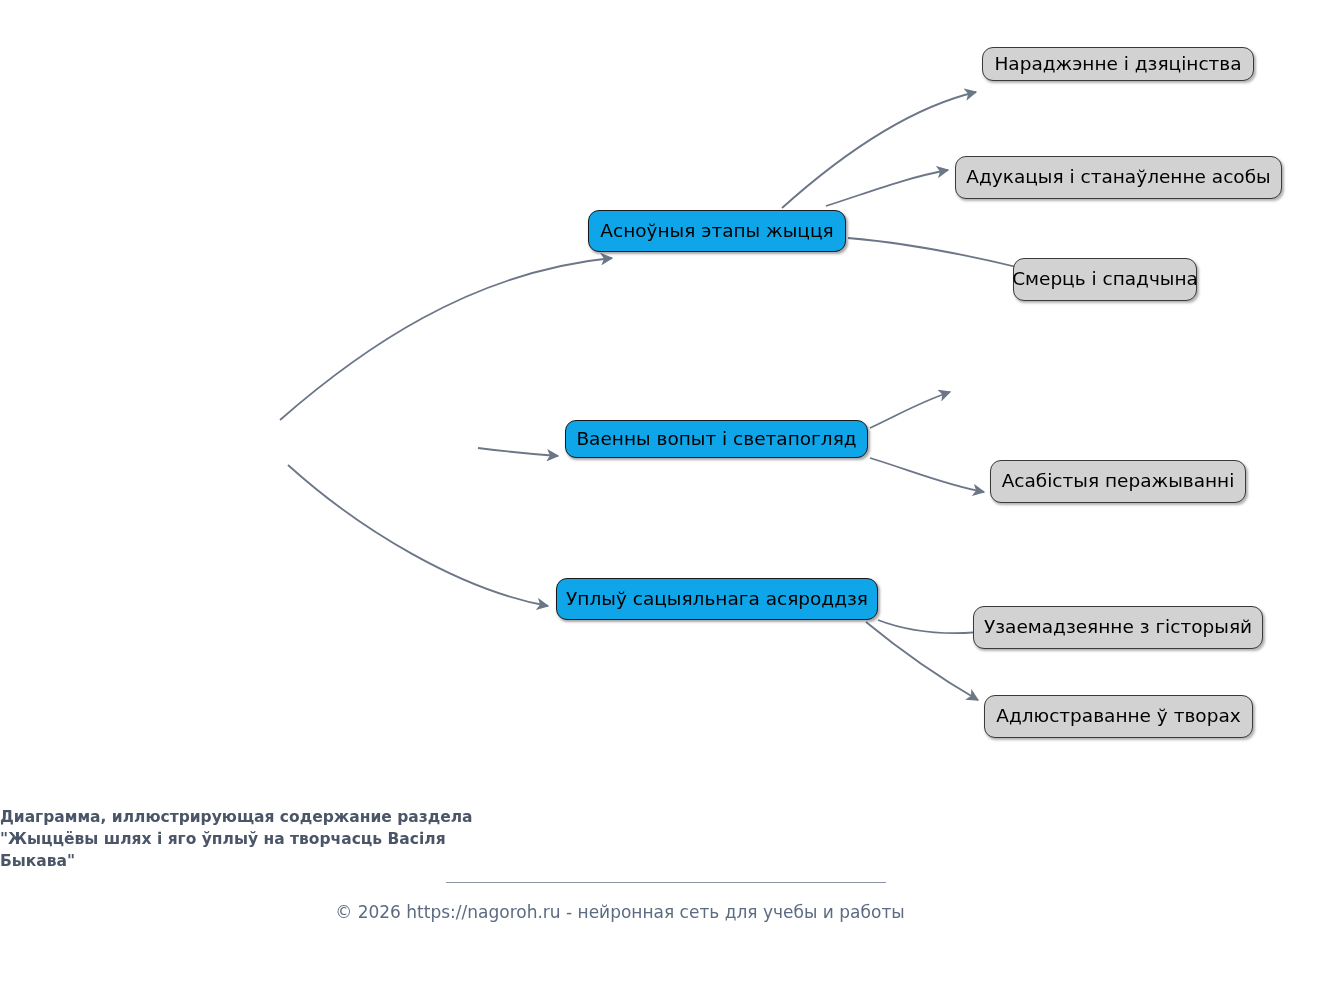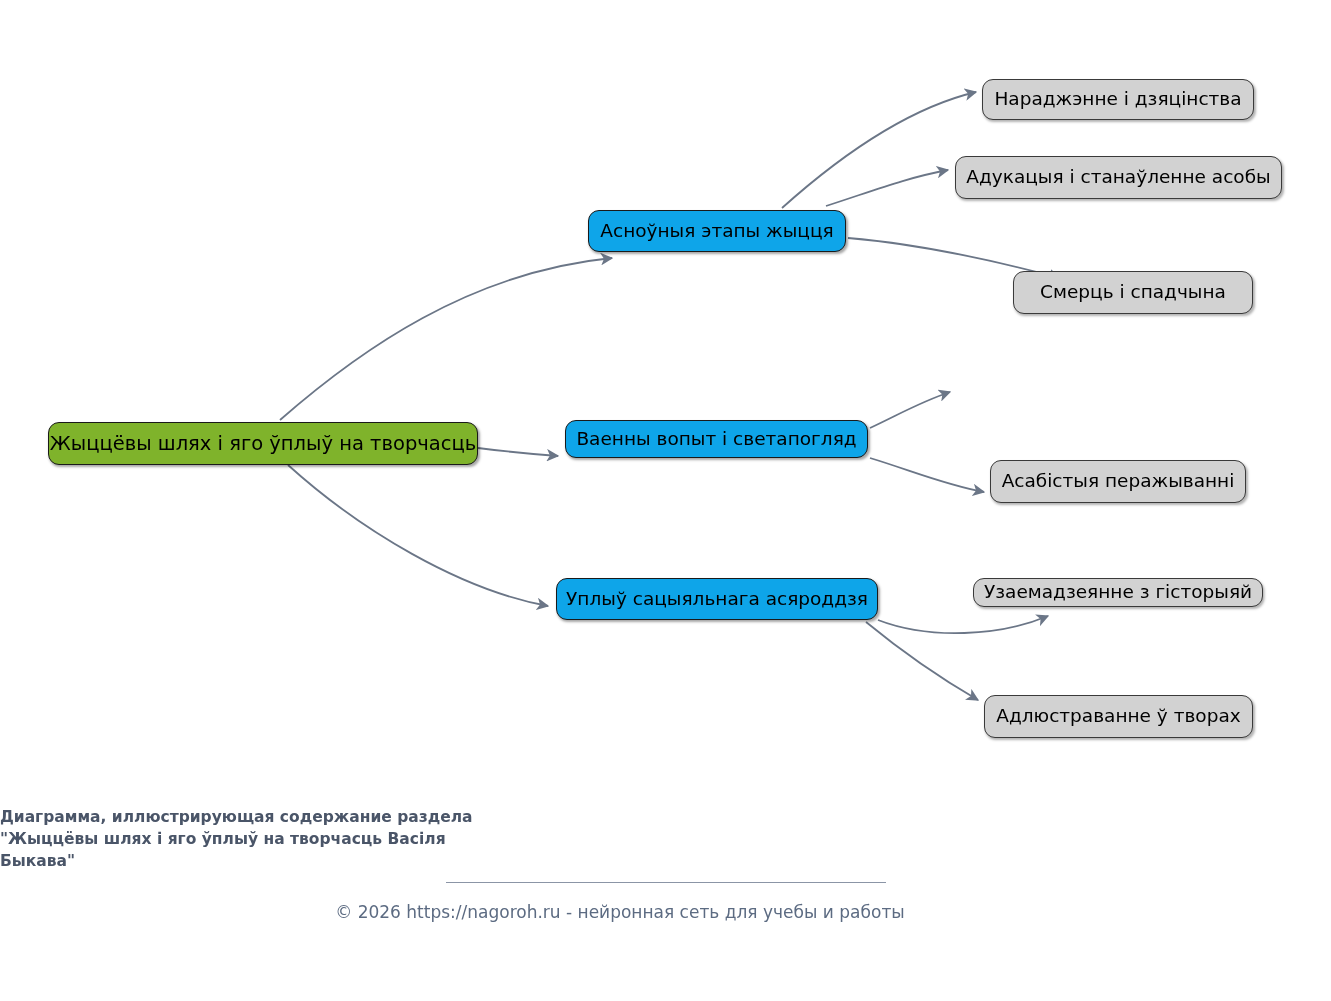--- a/index.html
+++ b/index.html
@@ -108,38 +108,37 @@
       <path d="M 848 238 C 920 244 1000 262 1060 278"></path>
 
       <path d="M 870 428 C 900 414 920 402 950 392"></path>
       <path d="M 870 458 C 910 470 945 485 984 492"></path>
 
       <path d="M 878 620 C 930 640 1000 636 1048 616"></path>
       <path d="M 866 622 C 900 650 940 678 978 700"></path>
     </g>
   </svg>
 
-  <div class="node node-root" style="left:48px; top:422px; width:430px; height:43px;">Жыццёвы шлях і яго ўплыў на творчасць</div>
 
   <div class="node node-branch" style="left:588px; top:210px; width:258px; height:42px;">Асноўныя этапы жыцця</div>
 
   <div class="node node-branch" style="left:565px; top:420px; width:303px; height:38px;">Ваенны вопыт і светапогляд</div>
 
   <div class="node node-branch" style="left:556px; top:578px; width:322px; height:42px;">Уплыў сацыяльнага асяроддзя</div>
 
-  <div class="node node-leaf" style="left:982px; top:47px; width:272px; height:41px;margin-top:32px;">Нараджэнне і дзяцінства</div>
+  <div class="node node-leaf" style="left:982px; top:47px; width:272px; height:34px;">Нараджэнне і дзяцінства</div>
 
   <div class="node node-leaf" style="left:955px; top:156px; width:327px; height:43px;">Адукацыя і станаўленне асобы</div>
 
-  <div class="node node-leaf" style="left:1013px; top:271px; width:240px; height:43px;">Смерць і спадчына</div>
+  <div class="node node-leaf" style="left:1013px; top:258px; width:184px; height:43px;">Смерць і спадчына</div>
 
 
   <div class="node node-leaf" style="left:990px; top:460px; width:256px; height:43px;">Асабістыя перажыванні</div>
 
-  <div class="node node-leaf" style="left:973px; top:578px; width:290px; height:29px;">Узаемадзеянне з гісторыяй</div>
+  <div class="node node-leaf" style="left:973px; top:606px; width:290px; height:43px;">Узаемадзеянне з гісторыяй</div>
 
   <div class="node node-leaf" style="left:984px; top:683px; width:269px; height:43px;margin-top:12px;">Адлюстраванне ў творах</div>
 
   <div class="caption-block">
     <div class="caption-line">Диаграмма, иллюстрирующая содержание раздела</div>
     <div class="caption-line">"Жыццёвы шлях і яго ўплыў на творчасць Васіля</div>
     <div class="caption-line">Быкава"</div>
     <div class="caption-rule"></div>
   </div>
 

